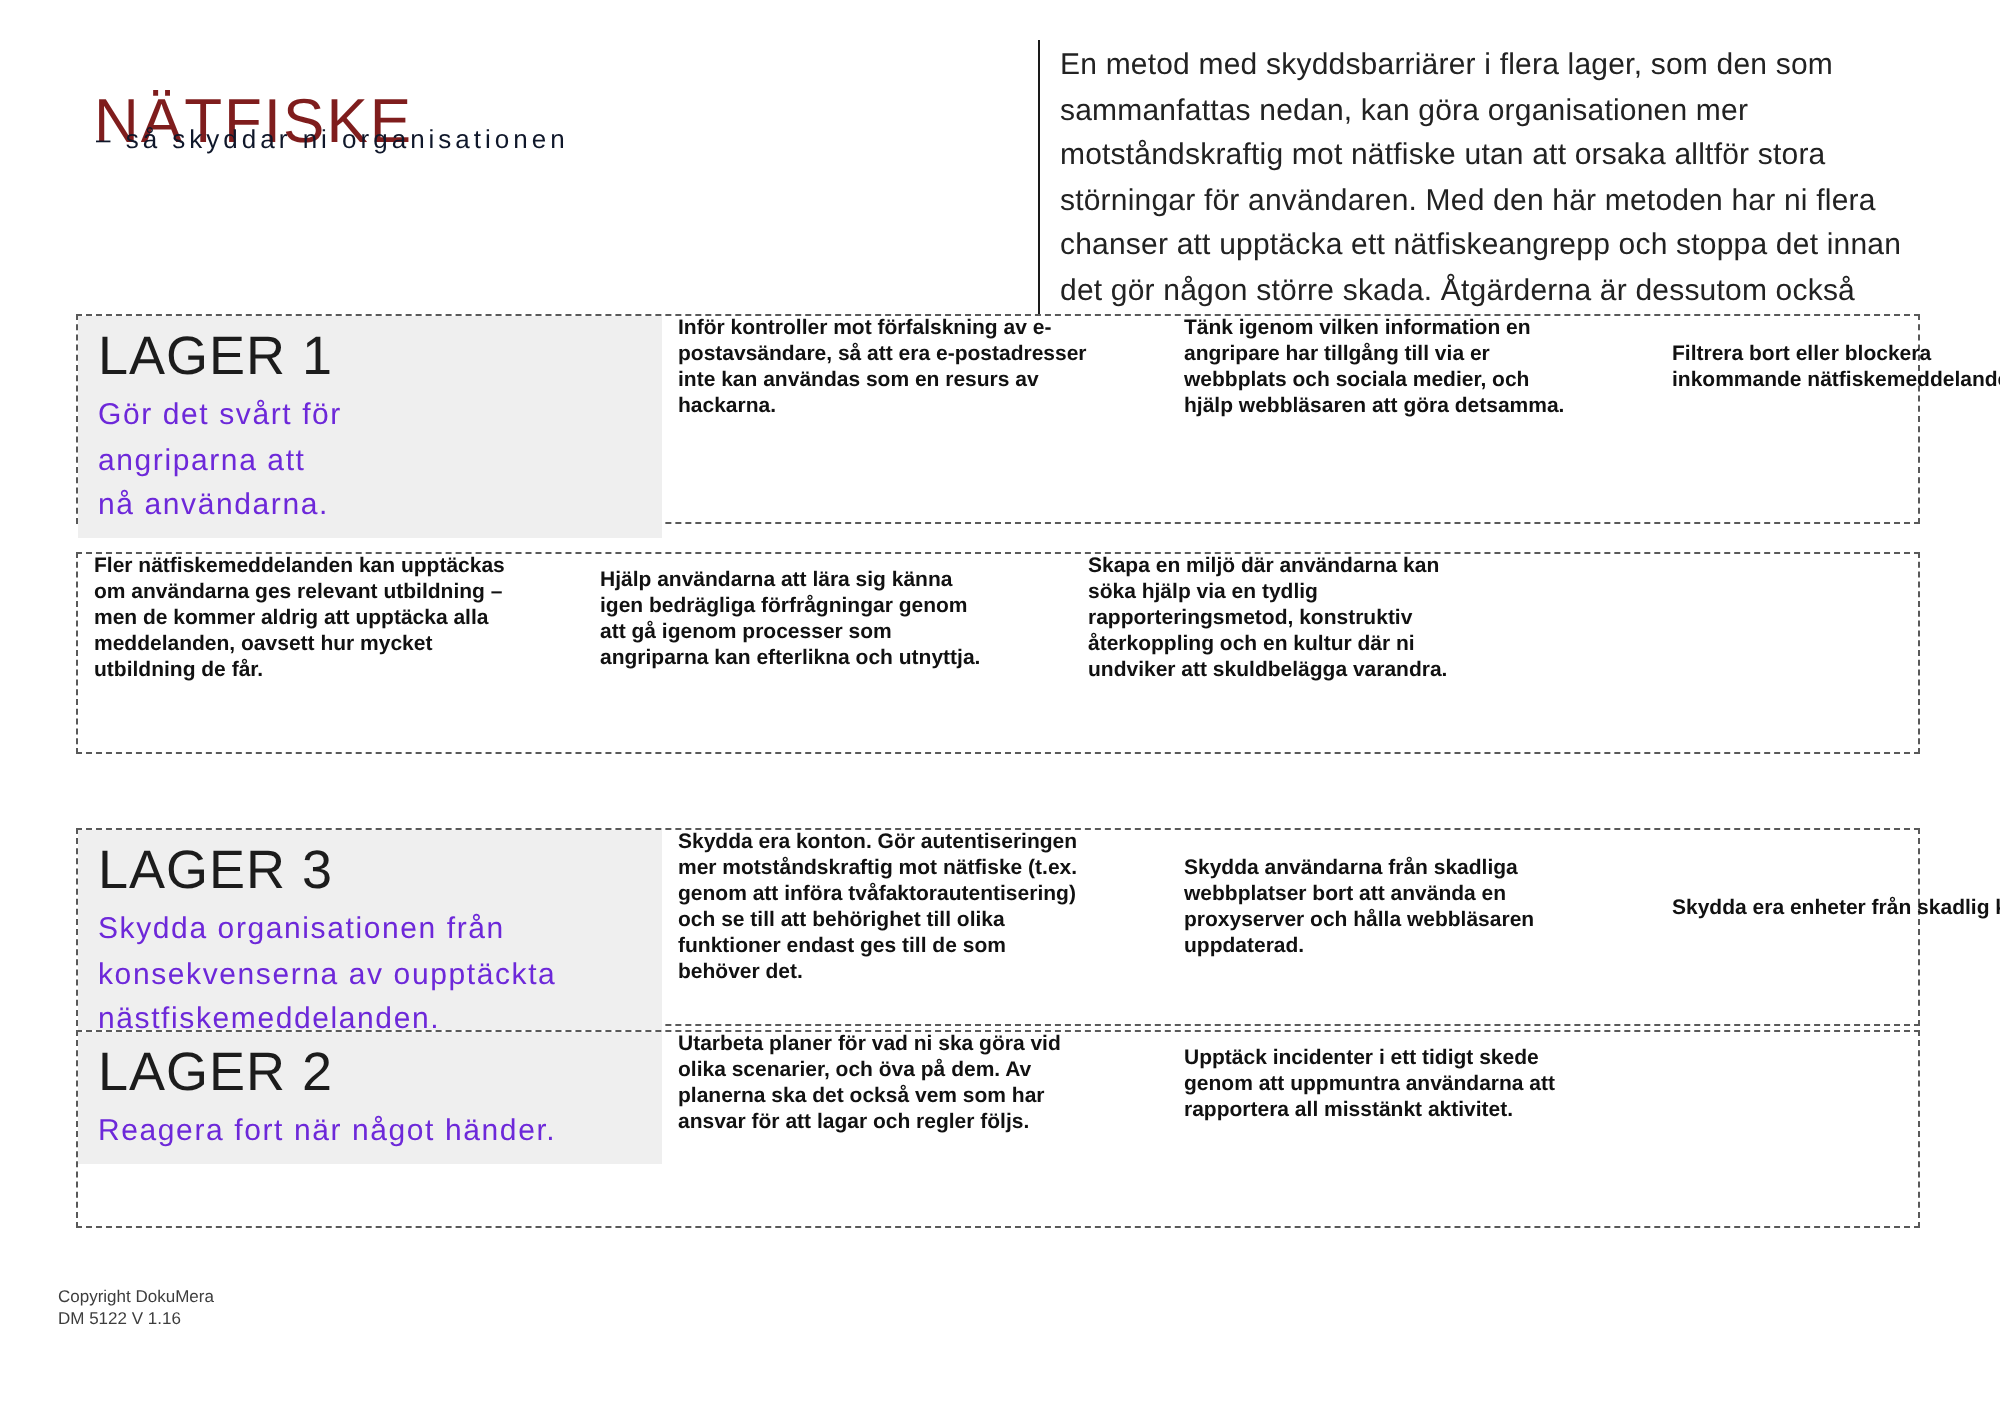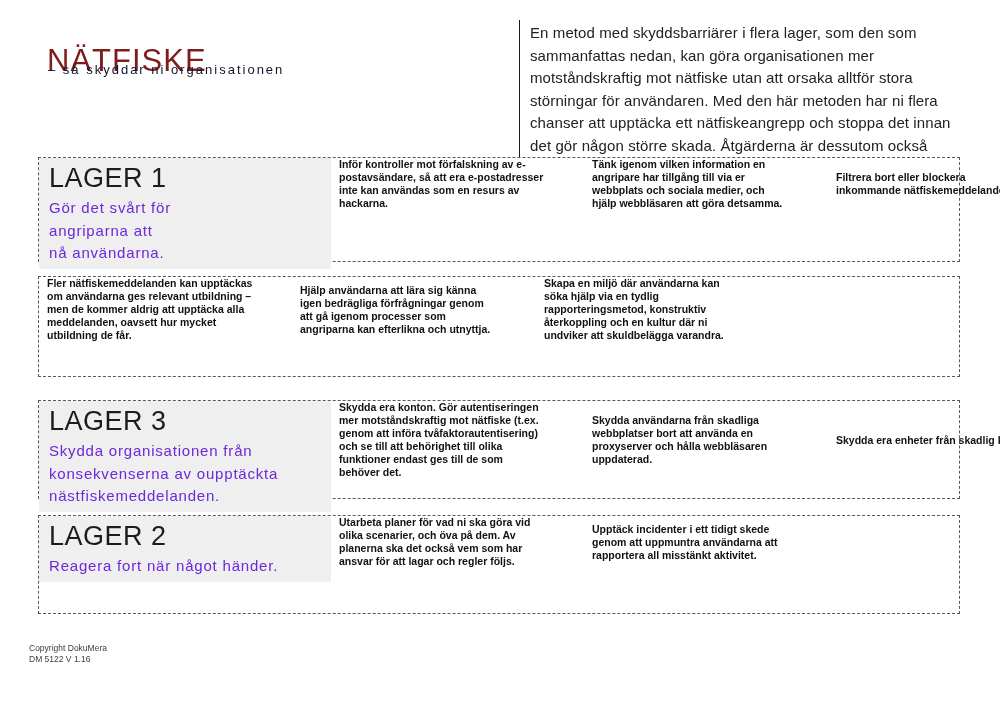--- a/index.html
+++ b/index.html
@@ -21,21 +21,21 @@
     border-left:1px solid #1a1a1a; padding:2px 0 6px 10px;
     font-size:15px; line-height:1.5; color:#222; letter-spacing:0.1px;
   }
   
   .layer {
     position:absolute; left:38px; width:922px; box-sizing:border-box;
     border:1px dashed #595959; display:flex; align-items:flex-start; background:#fff;
   }
   .layer-1 { top:157px; height:105px; }
   .layer-2 { top:276px; height:101px; }
-  .layer-3 { top:400px; height:99px;  }
+  .layer-3 { top:414px; height:99px;  }
   .layer-4 { top:515px; height:99px;  }
   .layer-head {
     width:292px; flex:0 0 292px; background:#efefef;
     padding:5px 10px 4px 10px; box-sizing:border-box;
   }
   .layer-head h2 {
     margin:0; font-size:27px; font-weight:400; letter-spacing:0.5px; color:#1c1c1c;
   }
   .layer-desc {
     margin:3px 0 0 0; font-size:15px; line-height:1.5; letter-spacing:0.8px;

